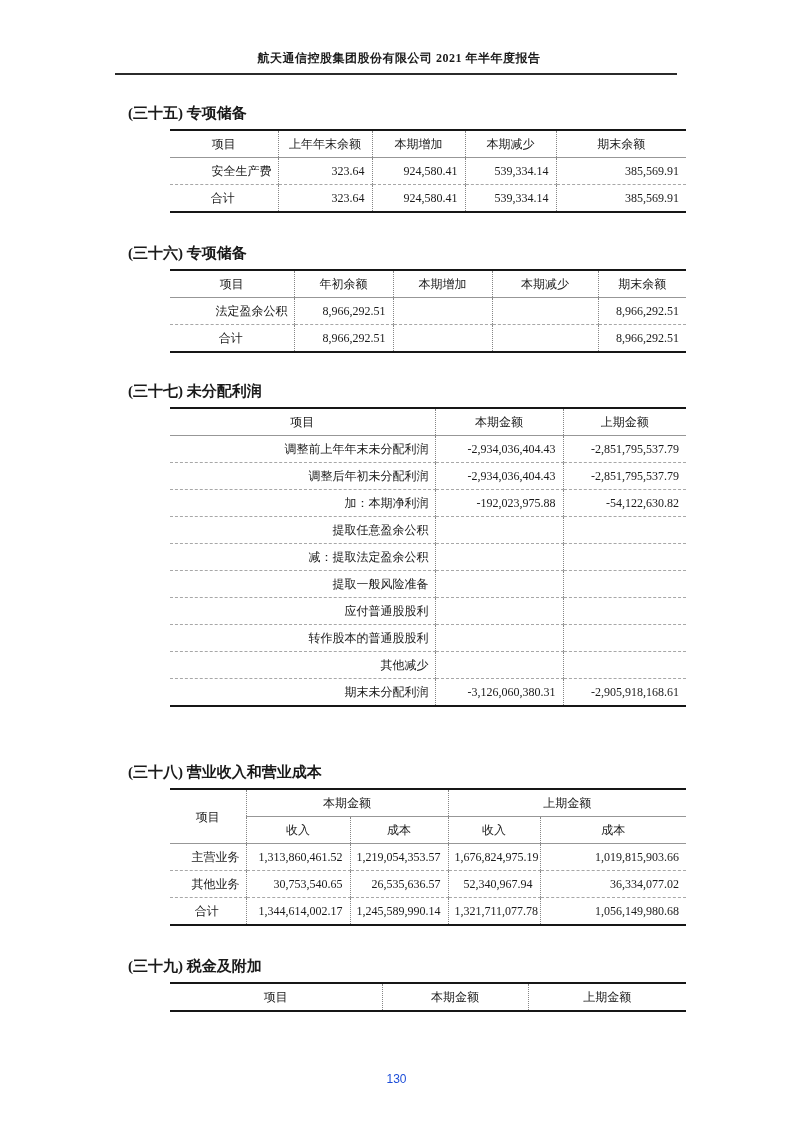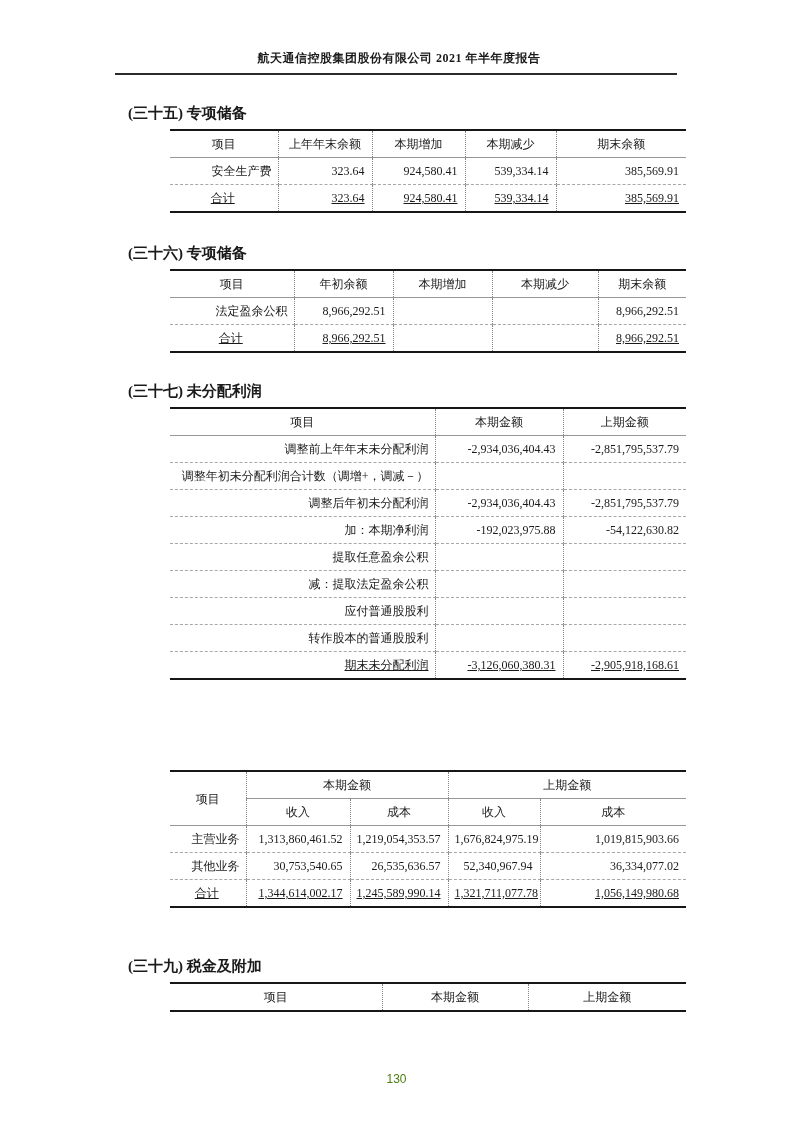--- a/index.html
+++ b/index.html
@@ -29,29 +29,29 @@
     font-size:12px;
   }
   table.fin th, table.fin td {
     padding:0 6px; font-weight:normal; height:26px; line-height:14px;
     border-left:1px dotted #858585; overflow:hidden; white-space:nowrap;
   }
   table.fin .no-bl { border-left:none;margin-left:48px; }
   table.fin thead th { text-align:center; border-bottom:1px solid #979797; }
   table.fin .group-h { border-bottom:1px solid #979797; }
   table.fin tbody td { border-bottom:1px dashed #a8a8a8; }
-  table.fin tbody tr:last-child td { border-bottom:none;text-decoration:underline; }
+  table.fin tbody tr:last-child td { border-bottom:none; }
   table.fin td.label { text-align:right; padding-left:4px; }
   table.fin td.label.center { text-align:center; }
   table.fin td.num { text-align:right; padding-right:7px; }
   .t2 th, .t2 td { height:25px; }
   .t3 th, .t3 td { height:27px; }
   .footer {
     position:absolute; top:1072px; left:0; width:793px; text-align:center;
-    font-size:12px; font-family:"Liberation Sans","DejaVu Sans",sans-serif; color:#4d7c0f;
+    font-size:12px; font-family:"Liberation Sans","DejaVu Sans",sans-serif; color:#1d4ed8;
   }
 </style>
 </head>
 <body>
 
 <div>
 
   <div class="header-title">航天通信控股集团股份有限公司 2021 年半年度报告</div>
   <div class="header-rule"></div>
 
@@ -146,64 +146,70 @@
           <th>上期金额</th>
         </tr>
       </thead>
       <tbody>
           <tr>
             <td class="label no-bl">调整前上年年末未分配利润</td>
             <td class="num">-2,934,036,404.43</td>
             <td class="num">-2,851,795,537.79</td>
           </tr>
           <tr>
-            <td class="label no-bl">调整年初未分配利润合计数（调增+，调减－）</td>
-            <td class="num"></td>
-            <td class="num"></td>
-          </tr>
-          <tr>
             <td class="label no-bl">调整后年初未分配利润</td>
             <td class="num">-2,934,036,404.43</td>
             <td class="num">-2,851,795,537.79</td>
           </tr>
           <tr>
             <td class="label no-bl">加：本期净利润</td>
             <td class="num">-192,023,975.88</td>
             <td class="num">-54,122,630.82</td>
           </tr>
           <tr>
             <td class="label no-bl">提取任意盈余公积</td>
             <td class="num"></td>
             <td class="num"></td>
           </tr>
           <tr>
             <td class="label no-bl">减：提取法定盈余公积</td>
             <td class="num"></td>
             <td class="num"></td>
           </tr>
           <tr>
+            <td class="label no-bl">提取一般风险准备</td>
+            <td class="num"></td>
+            <td class="num"></td>
+          </tr>
+          <tr>
             <td class="label no-bl">应付普通股股利</td>
             <td class="num"></td>
             <td class="num"></td>
           </tr>
           <tr>
             <td class="label no-bl">转作股本的普通股股利</td>
+            <td class="num"></td>
+            <td class="num"></td>
+          </tr>
+          <tr>
+            <td class="label no-bl">其他减少</td>
             <td class="num"></td>
             <td class="num"></td>
           </tr>
           <tr>
             <td class="label no-bl">期末未分配利润</td>
             <td class="num">-3,126,060,380.31</td>
             <td class="num">-2,905,918,168.61</td>
           </tr>
         </tbody>
     </table>
   </section>
 
   <section class="sec s3">
+    <h2>(三十八) 营业收入和营业成本</h2>
     <table class="fin t3">
       <colgroup>
         <col style="width:76px">
           <col style="width:104px">
           <col style="width:98px">
           <col style="width:92px">
           <col style="width:146px">
       </colgroup>
       <thead>
         <tr>

